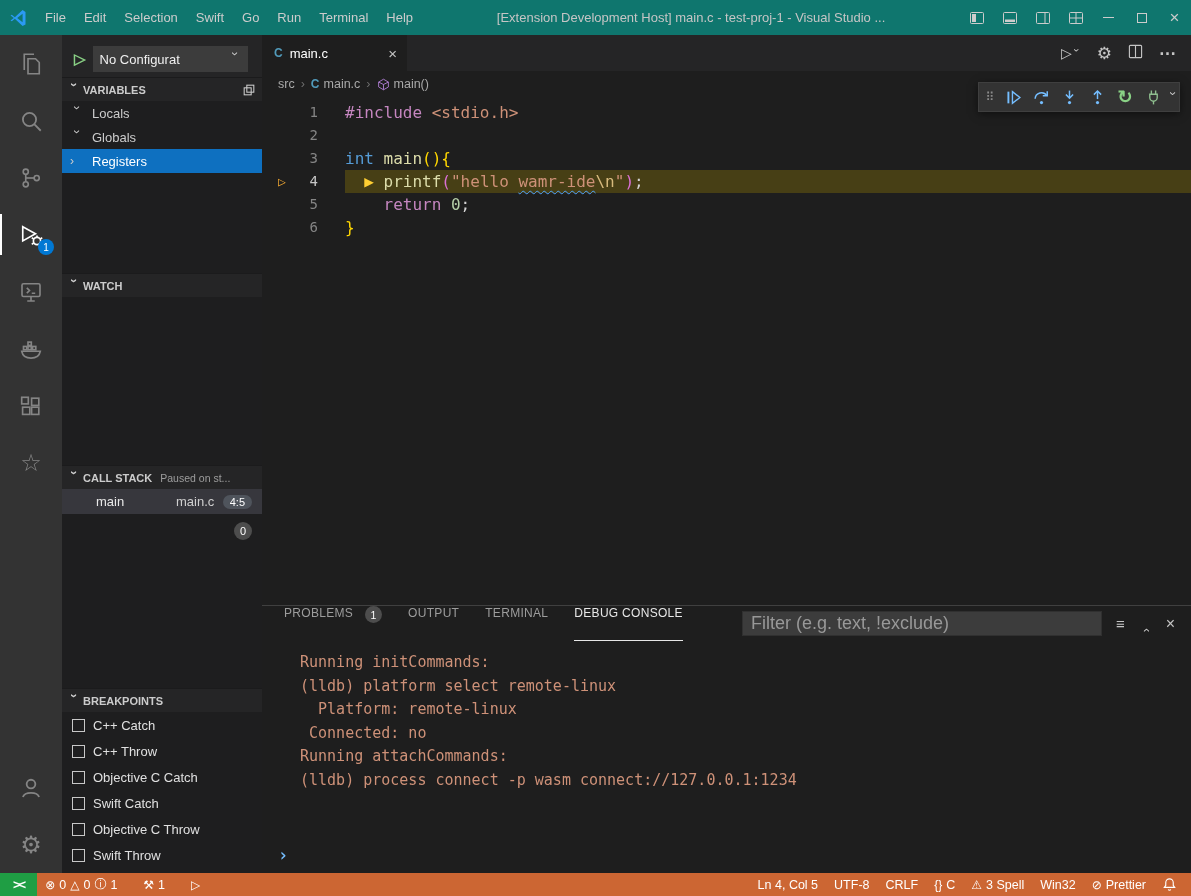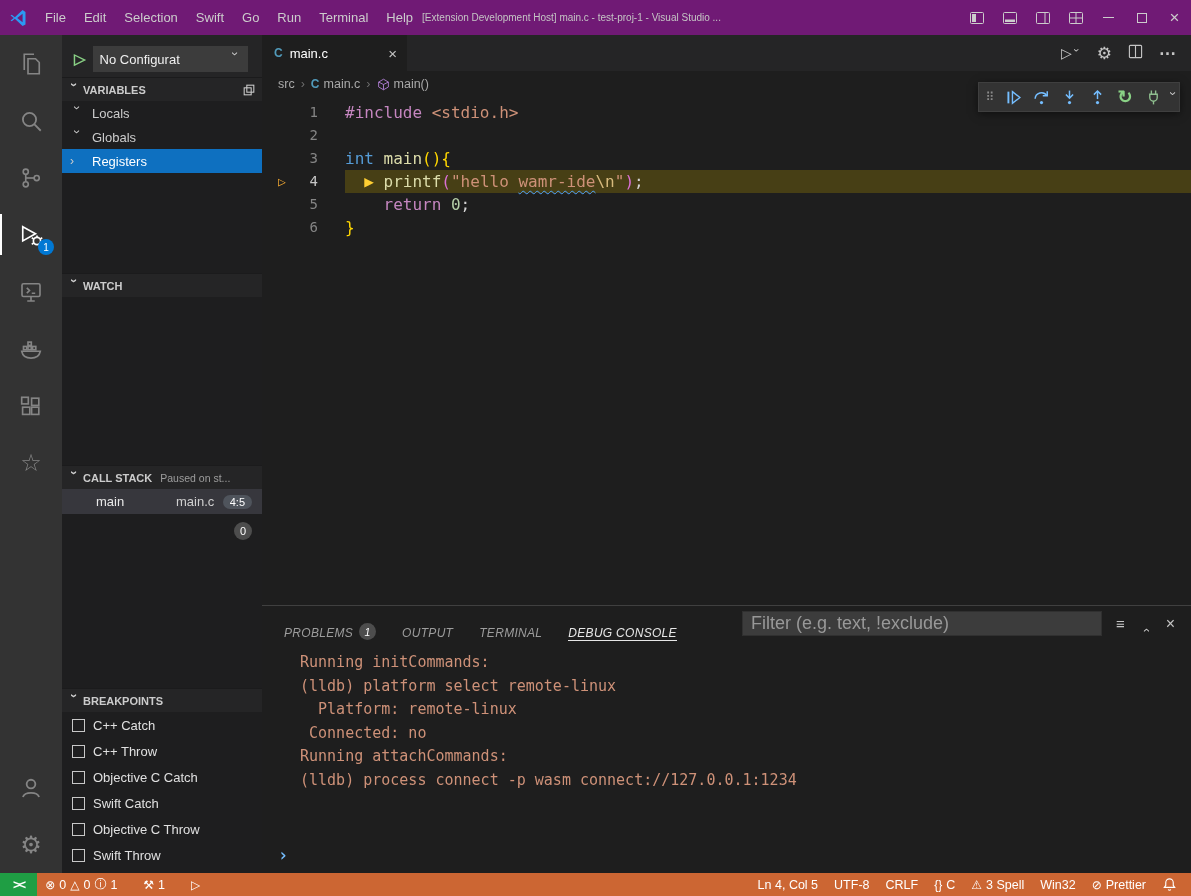--- a/index.html
+++ b/index.html
@@ -1,24 +1,24 @@
 <!DOCTYPE html>
 <html style="--status-bg: #cc6633; --remote-bg: #1f9e44; --badge-blue: #0078d4; --sel-blue: #0e70c0; --cur-line: rgba(178,152,0,0.28);"><head>
 <meta charset="utf-8">
 <style>
   * { margin:0; padding:0; box-sizing:border-box; }
   body { background:#111; font-family:"Liberation Sans", sans-serif; }
   .window { position:relative; width:1191px; height:896px; background:#1e1e1e; overflow:hidden; color:#ccc; }
 
   
-  .title-bar { position:absolute; top:0; left:0; right:0; height:35px; background:#701a75; display:flex; align-items:center; z-index:30; }
+  .title-bar { position:absolute; top:0; left:0; right:0; height:35px; background:#0f766e; display:flex; align-items:center; z-index:30; }
   .vscode-logo { width:36px; display:flex; justify-content:center; align-items:center; }
   .menu-bar { display:flex; height:100%; }
   .menu-item { padding:0 9px; font-size:13px; color:#cccccc; line-height:35px; cursor:default; }
-  .title-center { flex:1; text-align:left; font-size:10px; color:#c5c5c5; white-space:nowrap; overflow:hidden; }
+  .title-center { flex:1; text-align:center; font-size:13px; color:#c5c5c5; white-space:nowrap; overflow:hidden; }
   .window-controls { display:flex; height:100%; align-items:center; }
   .wc { width:33px; height:35px; display:flex; align-items:center; justify-content:center; color:#cccccc; }
   .wc-min-bar { width:11px; height:1px; background:#ccc; }
   .wc-max-box { width:10px; height:10px; border:1px solid #ccc; }
   .wc-close { font-size:17px; }
 
   
   .activity-bar { position:absolute; left:0; top:35px; width:62px; bottom:23px; background:#333333; display:flex; flex-direction:column; z-index:20; }
   .ab-item { height:57px; display:flex; align-items:center; justify-content:center; position:relative; color:#858585; }
   .ab-item.active { color:#ffffff; }
@@ -82,21 +82,21 @@
   .debug-toolbar { position:absolute; top:47px; right:11px; height:30px; background:#333333; border:1px solid #3f3f3f; box-shadow:0 2px 8px rgba(0,0,0,.5); display:flex; align-items:center; padding:0 2px; z-index:15; }
   .dt-btn { width:28px; height:28px; display:flex; align-items:center; justify-content:center; }
   .dt-grip { width:18px; color:#8a8a8a; font-size:12px; }
   .dt-restart { color:#89d185; font-size:18px; font-weight:bold; }
   .dt-chev { width:10px; color:#b8b8b8; font-size:10px; }
 
   
   .panel { position:absolute; left:0; right:0; bottom:0; height:268px; background:#1e1e1e; border-top:1px solid #404040; }
   .panel-header { height:35px; display:flex; align-items:center; padding:0 16px 0 22px; }
   .panel-tabs { display:flex; height:100%; }
-  .panel-tab { margin-right:26px; font-size:12px; letter-spacing:.3px; color:#9d9d9d; display:flex; align-items:flex-end; gap:6px; border-bottom:1px solid transparent;font-style:italic; }
+  .panel-tab { margin-right:26px; font-size:12px; letter-spacing:.3px; color:#9d9d9d; display:flex; align-items:flex-start; gap:12px; border-bottom:1px solid transparent; }
   .panel-tab.active { color:#e7e7e7; border-bottom-color:#e7e7e7; }
   .ptab-badge { background:#4d4d4d; color:#fff; border-radius:50%; width:17px; height:17px; font-size:10.5px; display:flex; align-items:center; justify-content:center; }
   .panel-filter { margin-left:auto; width:360px; height:25px; background:#3c3c3c; border:1px solid #303030; color:#cccccc; font-size:18px; padding:0 8px; font-family:"Liberation Sans", sans-serif; outline:none; }
   .panel-filter::placeholder { color:#989898; }
   .panel-actions { display:flex; align-items:center; gap:14px; margin-left:14px; color:#c5c5c5; }
   .pa-lines { font-size:15px; }
   .pa-close { font-size:16px; }
   .console { padding:10px 0 0 38px; font-family:"DejaVu Sans Mono", monospace; font-size:15px; line-height:23.5px; color:#ce9178; white-space:pre; }
   .console-prompt { position:absolute; left:16px; bottom:8px; color:#75beff; font-size:17px; font-weight:bold; font-family:"DejaVu Sans Mono", monospace; }
 

